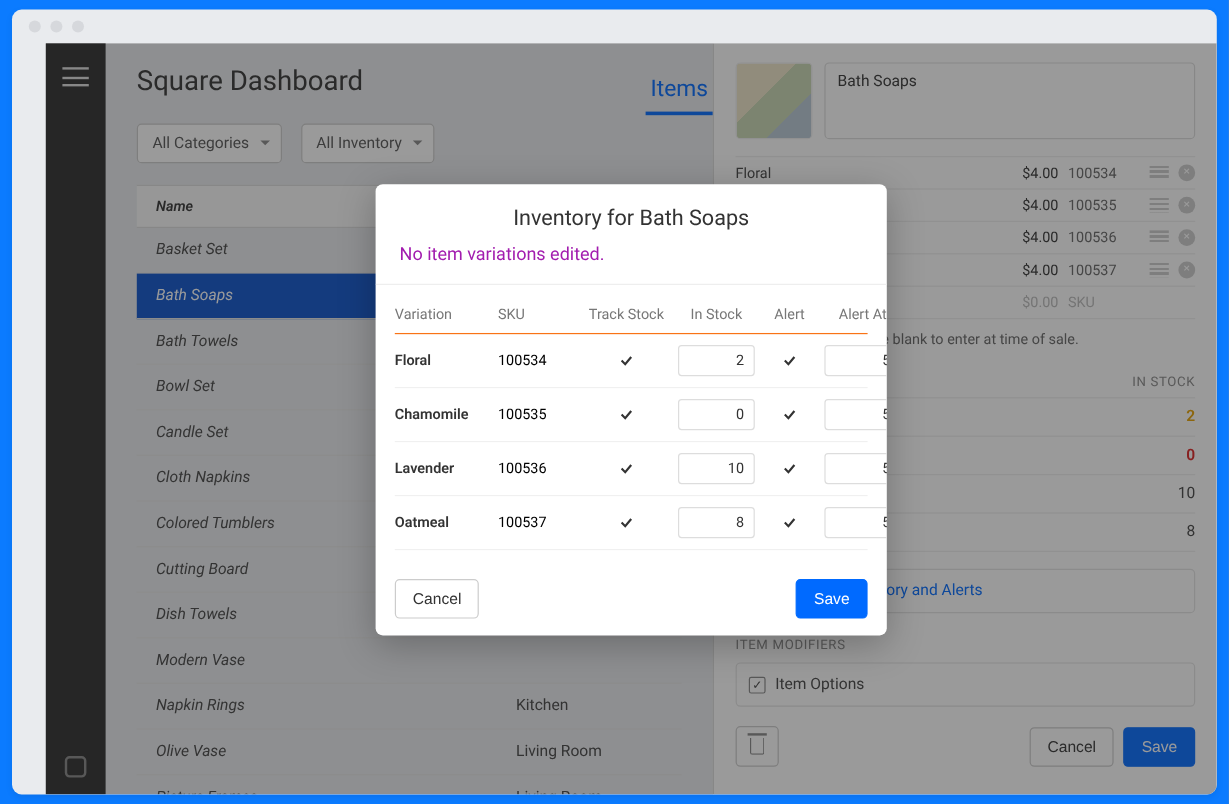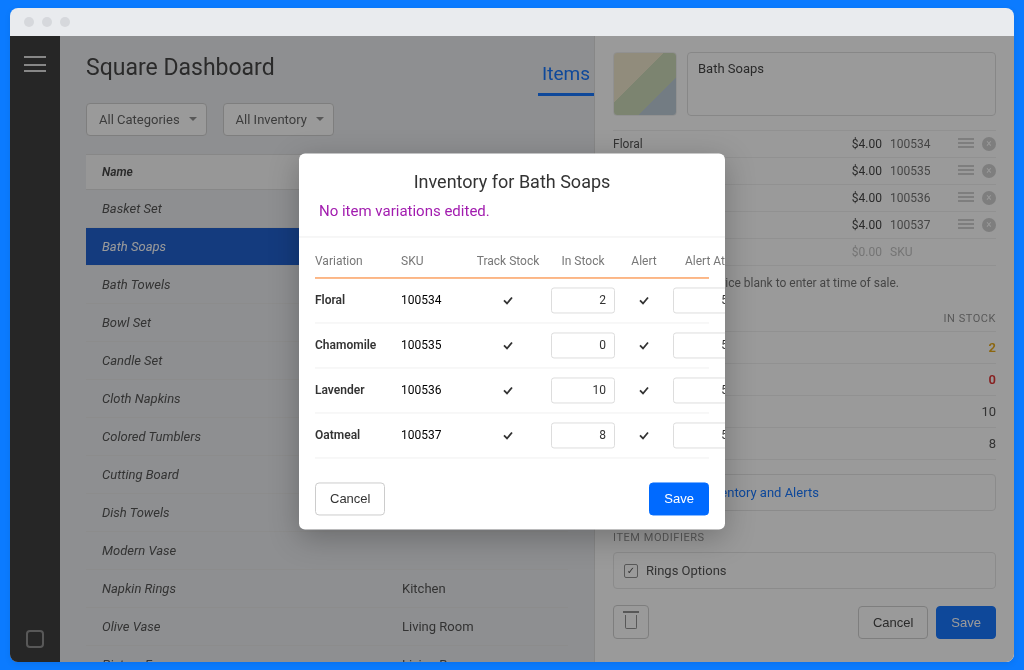--- a/index.html
+++ b/index.html
@@ -31,20 +31,21 @@
     align-items: center;
     gap: 8px;
     padding-left: 14px;
     flex: 0 0 auto;
   }
   .dot { width: 10px; height: 10px; border-radius: 50%; background: #d6d8dc; }
   .browser-body {
     flex: 1 1 auto;
     position: relative;
     overflow: hidden;
+    margin-left: 28px;
   }
   
   .app {
     position: absolute; inset: 0;
     display: flex;
   }
   .rail {
     width: 50px;
     background: #2c2c2c;
     display: flex;
@@ -339,21 +340,21 @@
                 <div></div>
                 <div class="v">8</div>
               </div>
             </div>
 
           <div class="link-row">Manage Item Inventory and Alerts</div>
 
           <div class="section-label">ITEM MODIFIERS</div>
           <div class="checkbox-row">
             <span class="chk">✓</span>
-            <span>Rings Options</span>
+            <span>Item Options</span>
           </div>
 
           <div class="bottom-actions">
             <div class="icon-btn">
               <div class="trash"></div>
             </div>
             <div style="flex:1"></div>
             <button class="btn">Cancel</button>
             <button class="btn primary">Save</button>
           </div>

